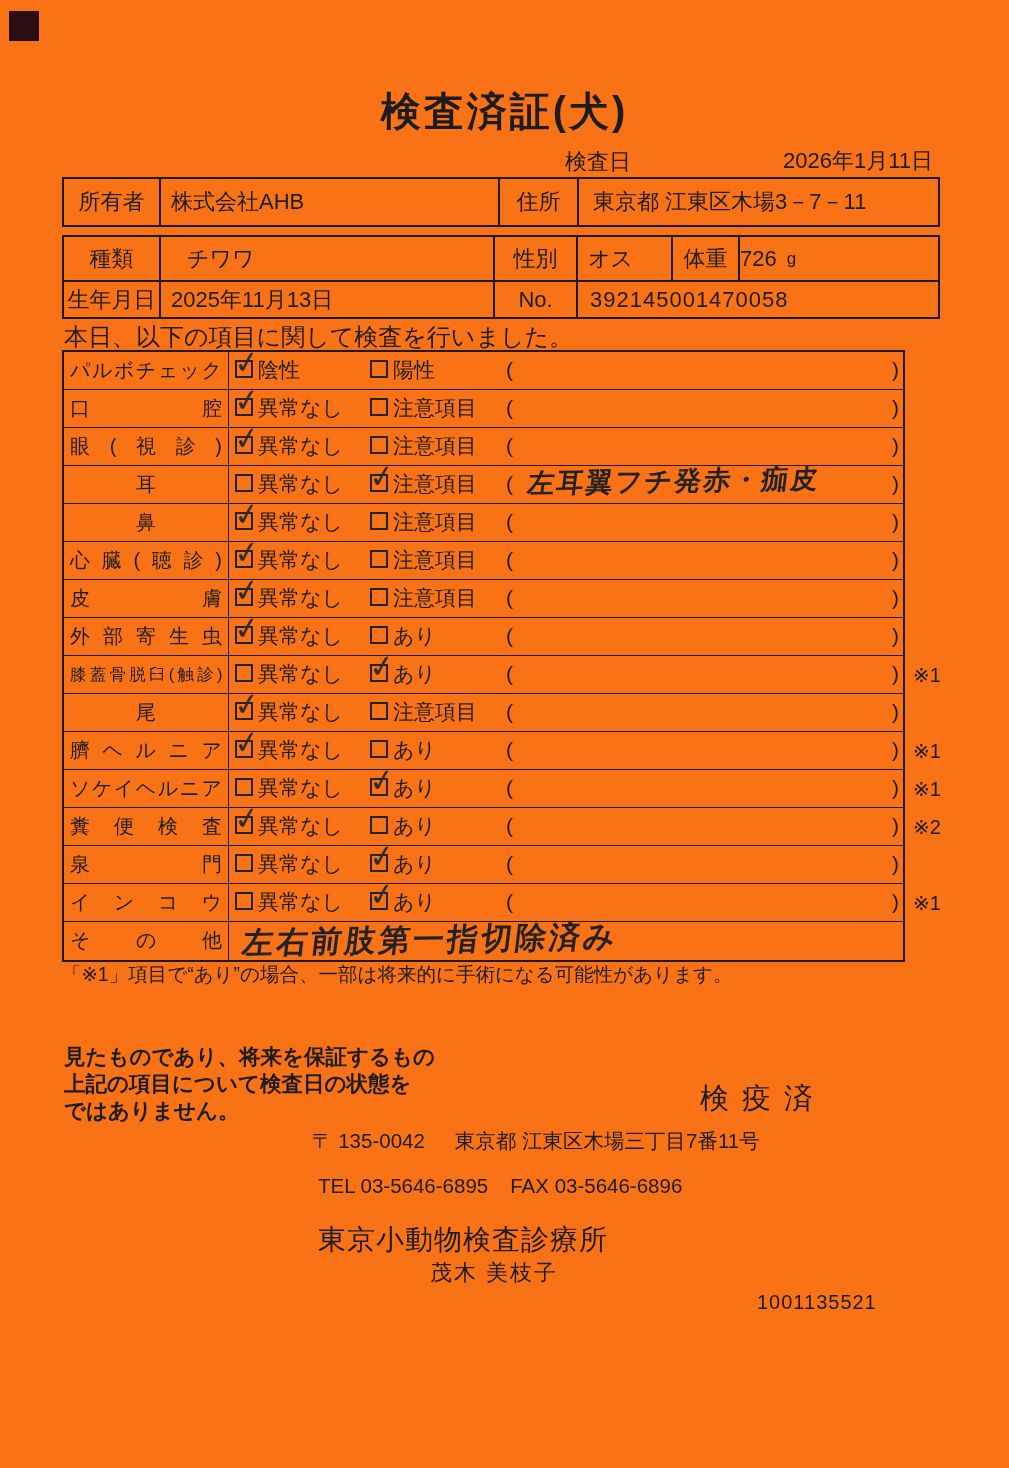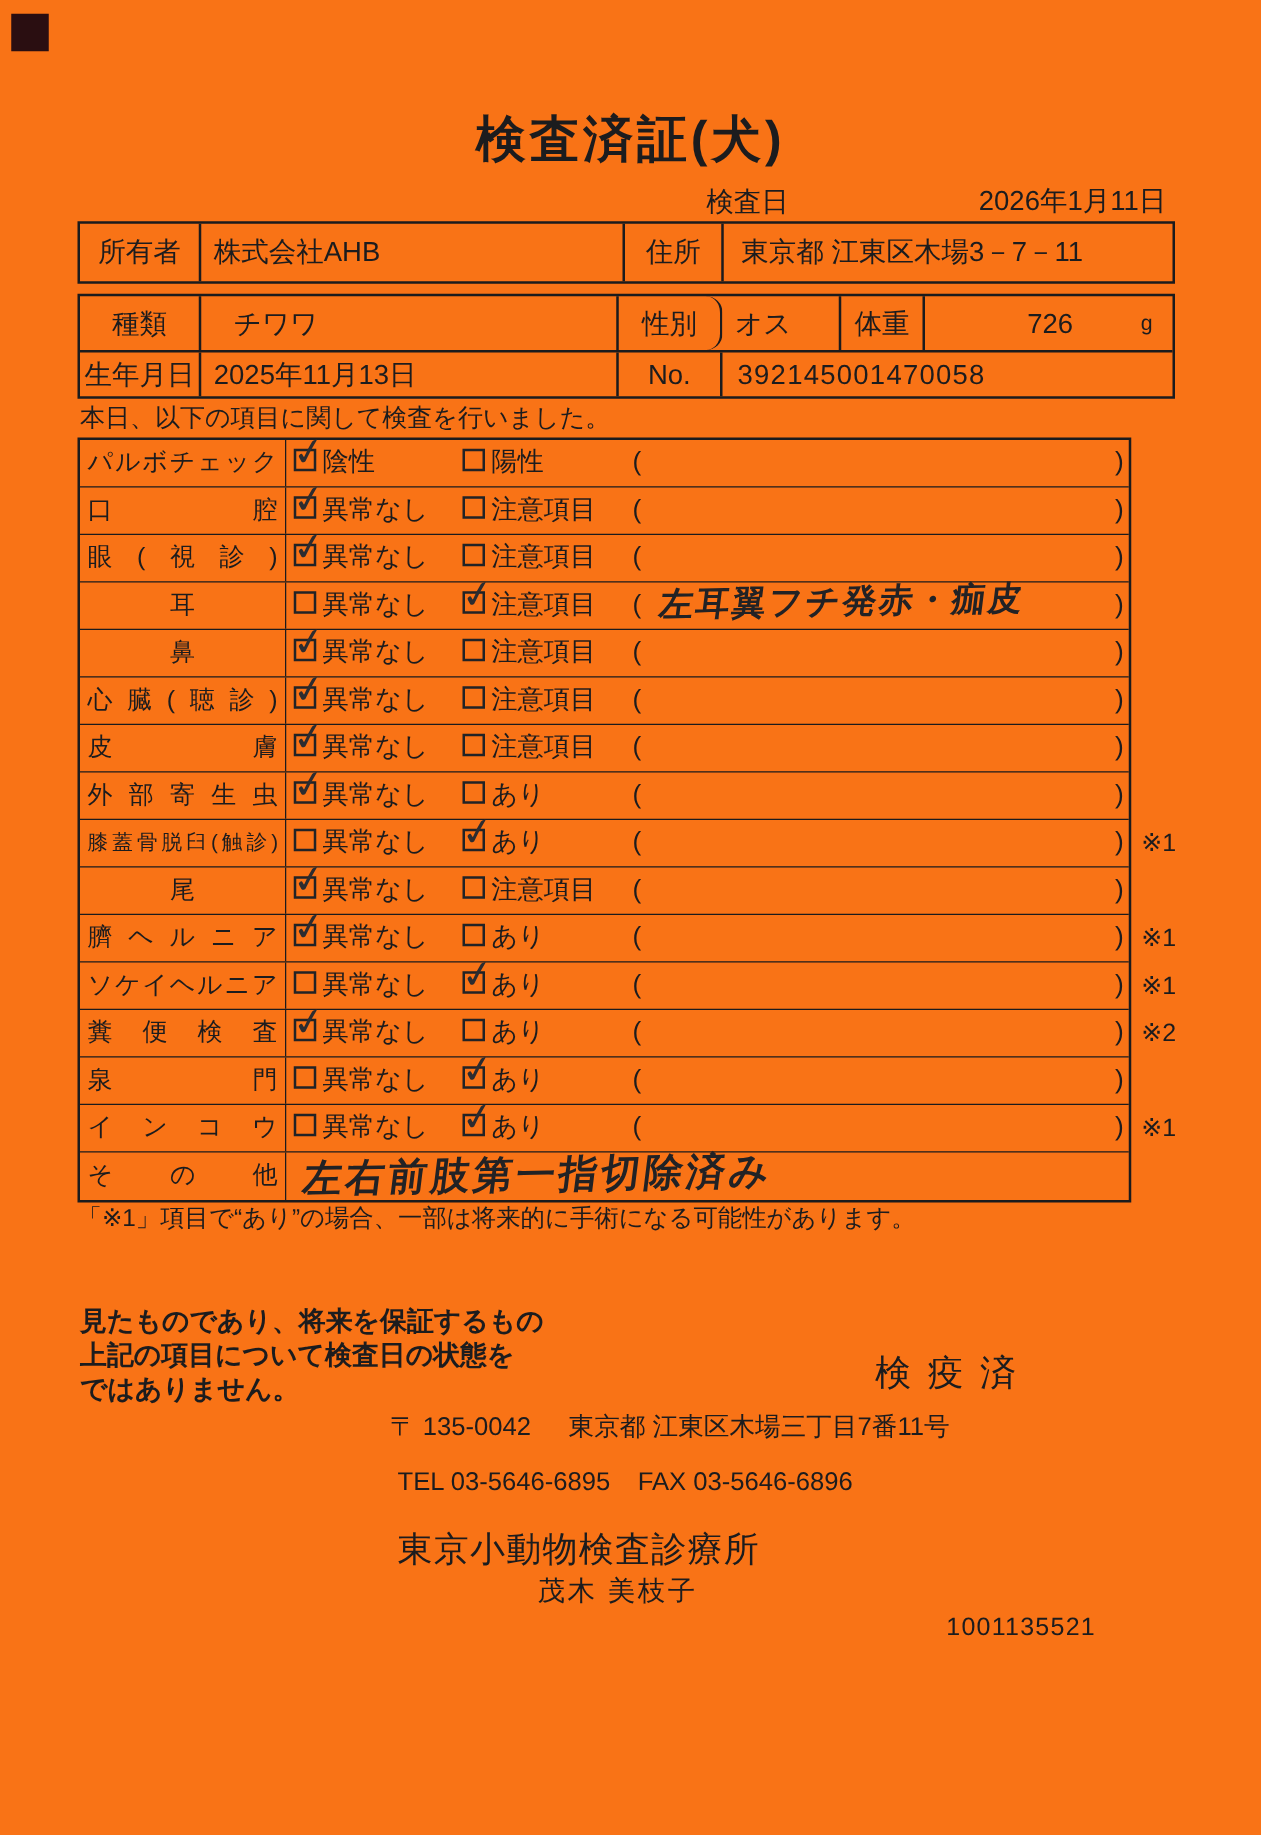--- a/index.html
+++ b/index.html
@@ -25,31 +25,31 @@
 
   
   .t2{position:absolute;left:62px;top:235px;width:878px;height:84px;
     border:2.5px solid #1b1b1d;box-sizing:border-box;}
   .t2 .trow{display:flex;box-sizing:border-box;}
   .t2 .trow1{height:45px;border-bottom:2px solid #1b1b1d;}
   .t2 .trow2{height:35px;}
   .t2 .trow > div{display:flex;align-items:center;box-sizing:border-box;font-size:22px;}
   .c-breed-label{width:97px;border-right:2px solid #1b1b1d;justify-content:center;}
   .c-breed-value{width:334px;border-right:2px solid #1b1b1d;padding-left:26px;}
-  .c-sex-label{width:83px;border-right:2px solid #1b1b1d;justify-content:center;border-radius:13px;}
+  .c-sex-label{width:83px;border-right:2px solid #1b1b1d;justify-content:center;}
   .c-sex-value{width:95px;border-right:2px solid #1b1b1d;padding-left:10px;}
   .c-weight-label{width:67px;border-right:2px solid #1b1b1d;justify-content:center;}
-  .c-weight-value{flex:1;justify-content:flex-end;padding-right:16px;gap:44px;}
+  .c-weight-value{flex:1;padding-right:16px;}
   .weight-unit{font-size:17px;margin-left:10px;}
   .c-birth-label{width:97px;border-right:2px solid #1b1b1d;justify-content:center;font-size:20px;}
   .c-birth-value{width:334px;border-right:2px solid #1b1b1d;padding-left:10px;}
   .c-no-label{width:83px;border-right:2px solid #1b1b1d;justify-content:center;font-size:20px;}
   .c-no-value{flex:1;padding-left:12px;font-size:24px;letter-spacing:1px;}
 
-  .intro{position:absolute;left:64px;top:321px;font-size:20px;}
+  .intro{position:absolute;left:64px;top:321px;font-size:24px;}
 
   
   .t3{position:absolute;left:62px;top:350px;width:843px;border:2px solid #1b1b1d;box-sizing:border-box;}
   .crow{position:relative;height:38px;border-bottom:1.5px solid #1b1b1d;display:flex;box-sizing:border-box;}
   .crow:last-child{border-bottom:none;}
   .ilabel{width:152px;border-right:1.5px solid #1b1b1d;padding:0 6px;box-sizing:content-box;
     line-height:36px;font-size:20px;text-align:justify;text-align-last:justify;
     text-justify:inter-character;overflow:hidden;}
   .ilabel.single{text-align:center;text-align-last:center;}
   .ilabel.tight{font-size:16.5px;letter-spacing:-0.5px;}

